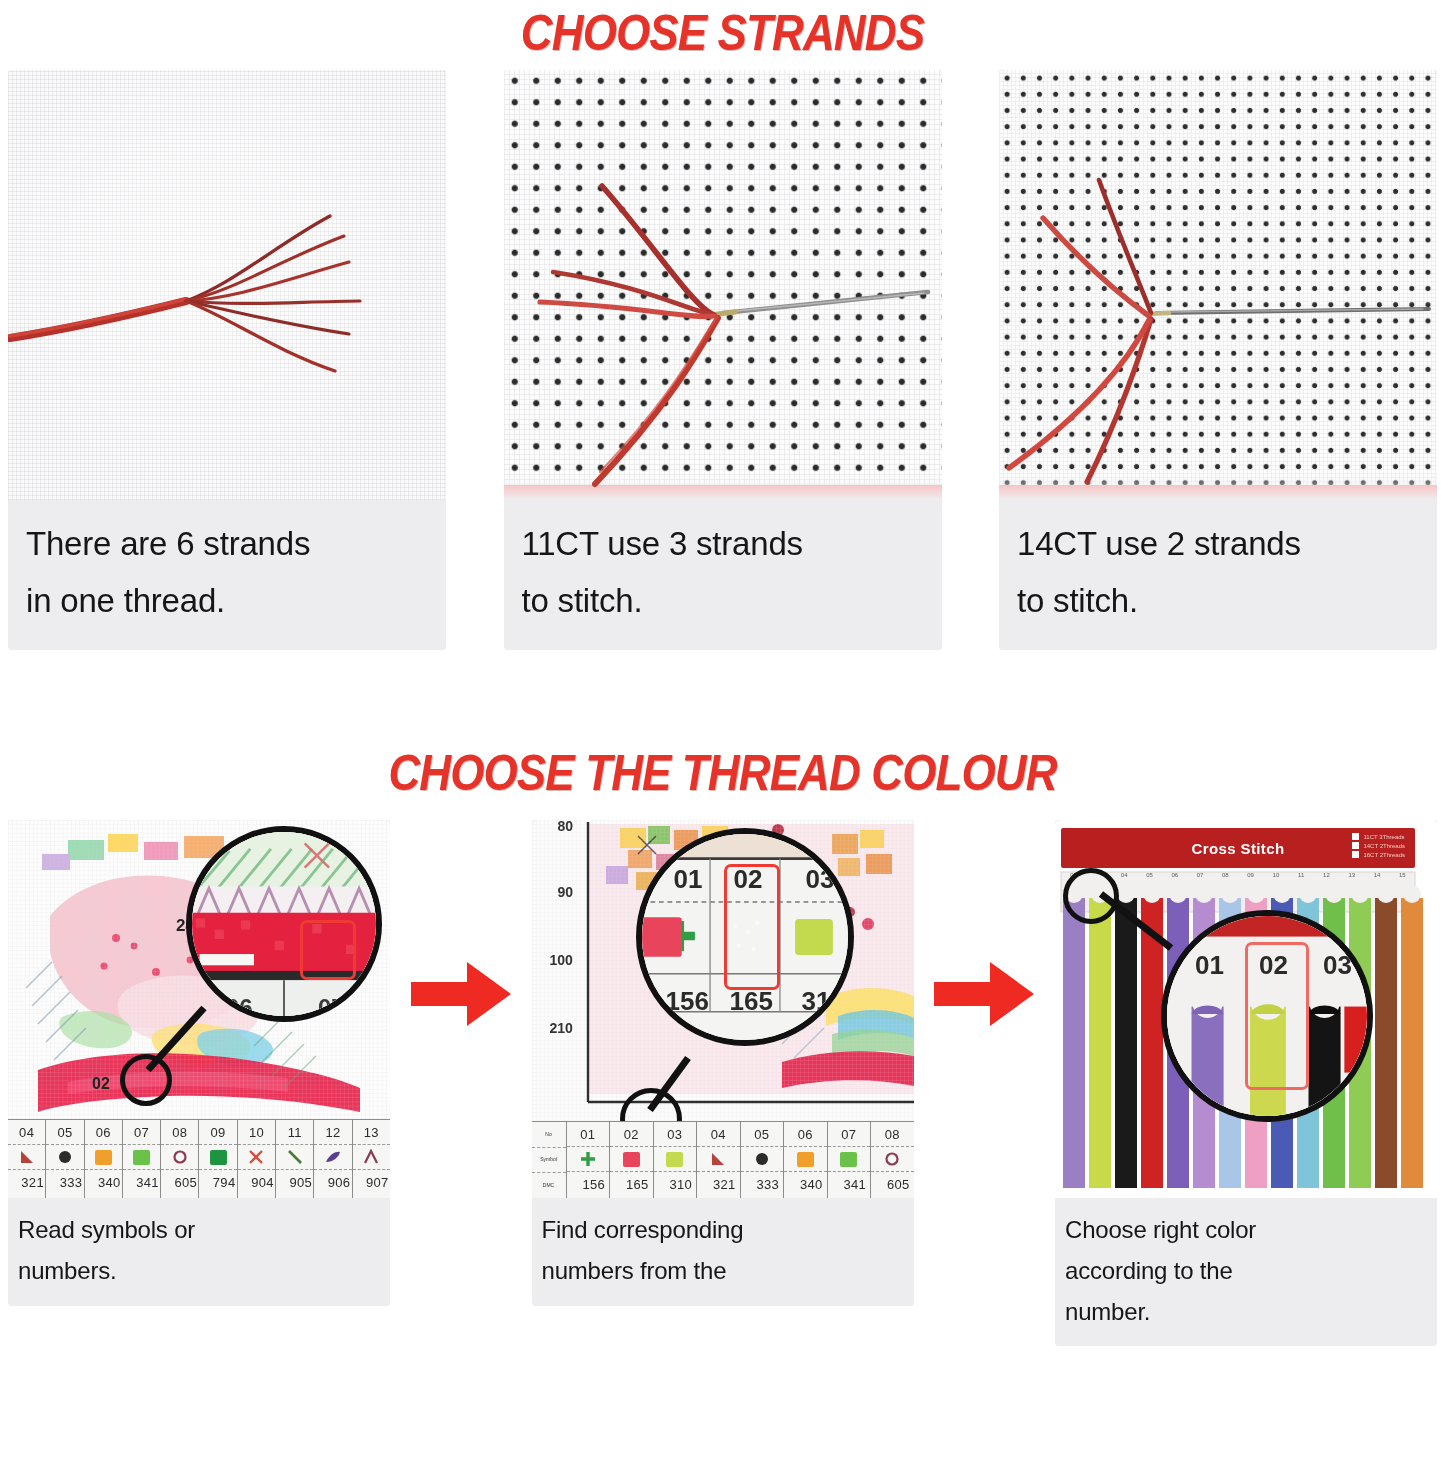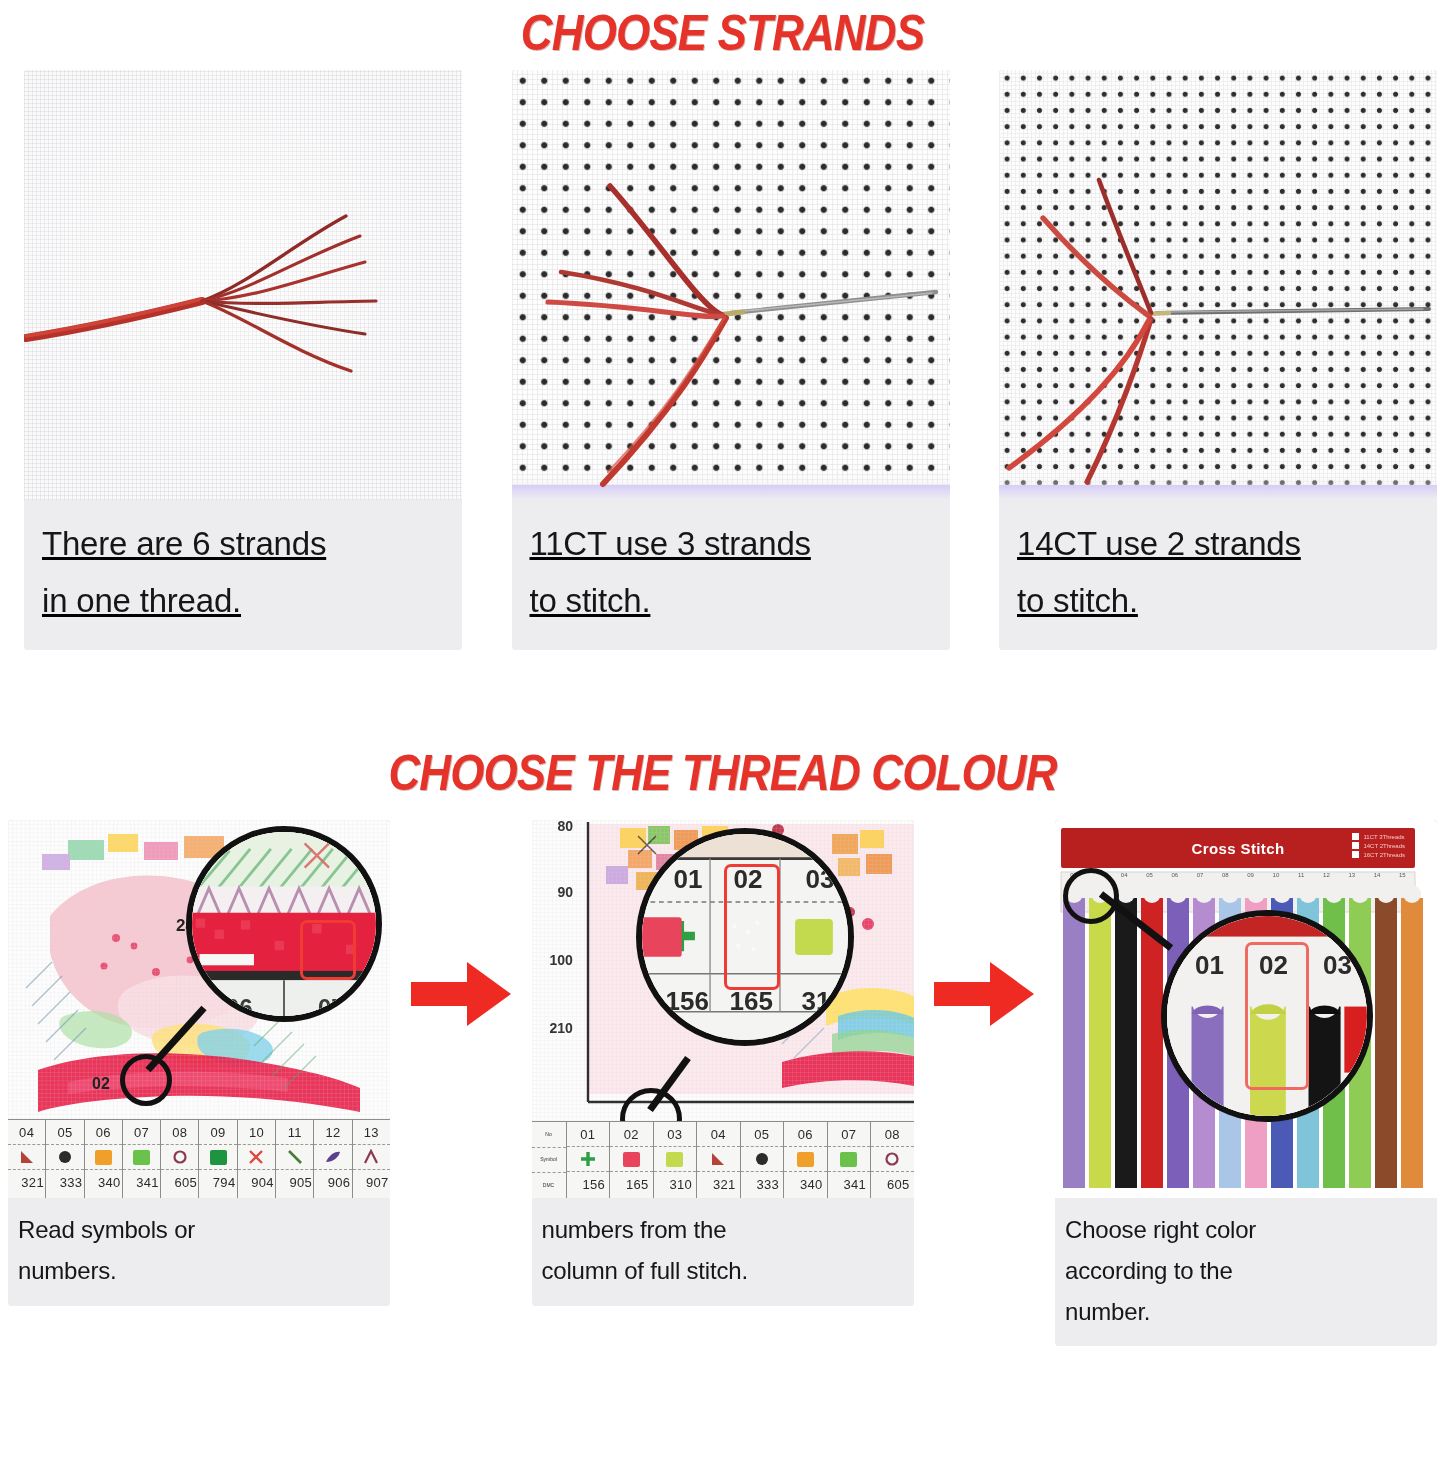--- a/index.html
+++ b/index.html
@@ -40,38 +40,38 @@
     padding-top: 18px;
   }
 
   
   .row {
     display: flex;
     justify-content: space-between;
     align-items: flex-start;
     position: relative;
   }
-  #row-strands { padding: 0 8px 0 24px; height: 660px; text-decoration: underline; }
+  #row-strands { padding: 0 8px 0 8px; height: 660px; }
   #row-colour  { padding: 0 8px 0 8px; height: 600px; }
 
   .card {
     position: relative;
     display: flex;
     flex-direction: column;
     background: #efeef0;
     border-radius: 4px;
     overflow: hidden;
   }
   #row-strands .card { width: 438px; }
   #row-colour  .card { width: 382px; }
 
   .photo {
     position: relative;
     overflow: hidden;
-    background: #c4b5fd;
+    background: #fca5a5;
   }
   #row-strands .photo { height: 430px; }
   #row-colour  .photo { height: 378px; }
 
   .caption {
     background: #edecee;
     color: #161616;
     font-size: 33px;
     line-height: 1.72;
     padding: 16px 18px 20px 18px;
@@ -668,22 +668,22 @@
             <svg width="16" height="16" viewBox="0 0 16 16">
                 <circle cx="8" cy="8" r="5.5" fill="none" stroke="#8b3a52" stroke-width="2.2"></circle>
               </svg>
           </div>
           <div class="lc-cell code">605</div>
         </div>
       </div>
     </div>
 
     <div class="caption">
+      <div>Find corresponding</div>
       <div>numbers from the</div>
-      <div>column of full stitch.</div>
     </div>
   </div>
 
   <div class="arrow-wrap">
     <svg width="104" height="72" viewBox="0 0 104 72">
       <path d="M2,24 L58,24 L58,4 L102,36 L58,68 L58,48 L2,48 Z" fill="#ef2a23"></path>
     </svg>
   </div>
 
   <div class="card">

